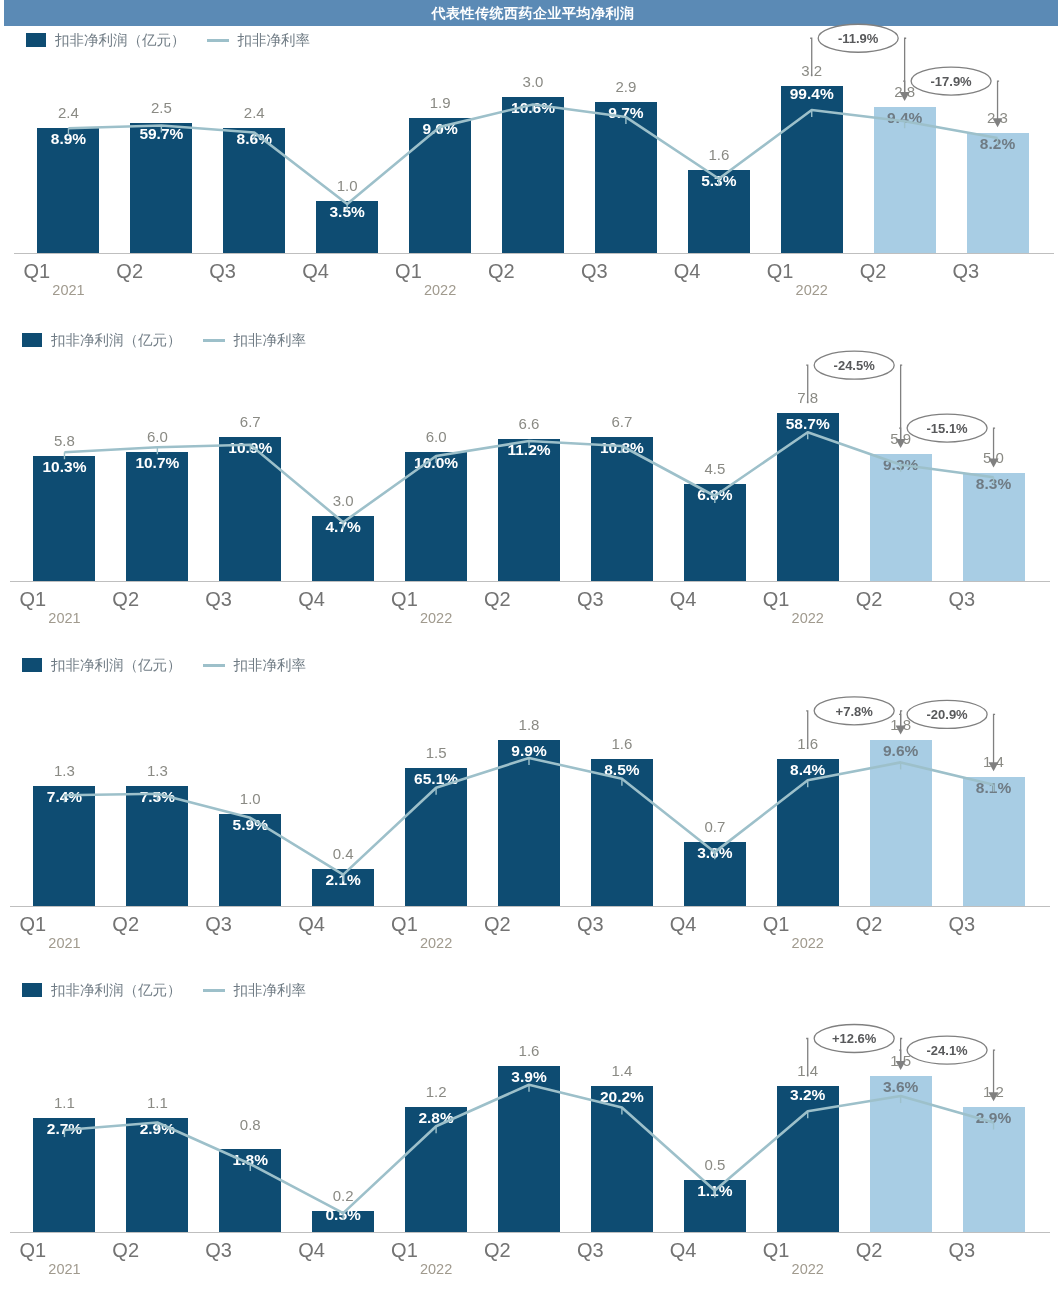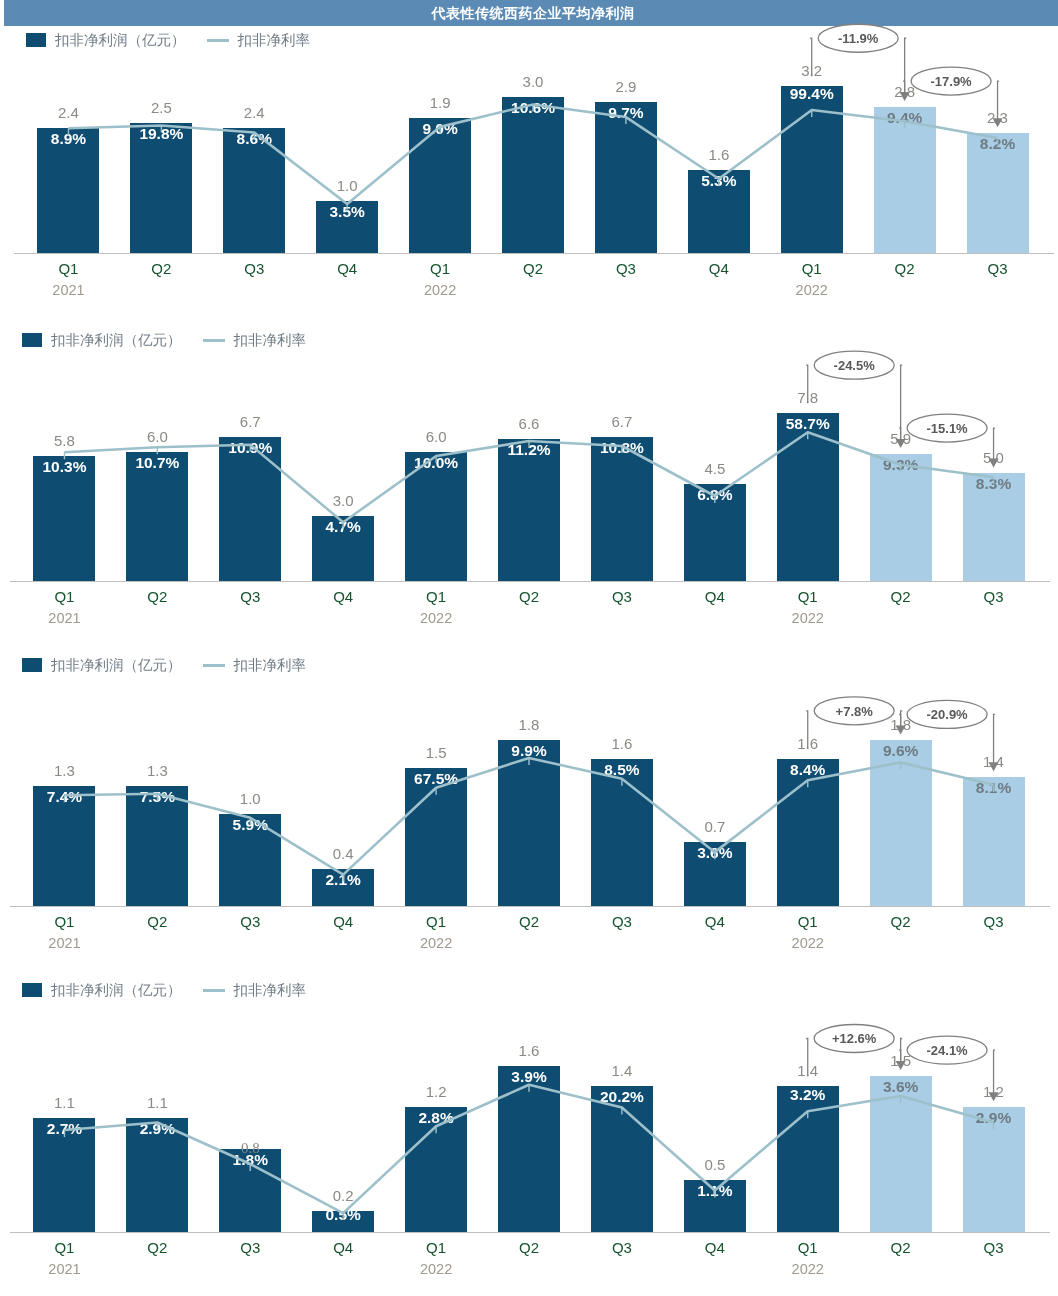--- a/index.html
+++ b/index.html
@@ -15,21 +15,21 @@
   .legend-line{display:inline-block;width:22px;height:3px;background:#9dc0ca;margin-left:12px;}
   .plot{position:relative;width:1058px;}
   .axis-line{position:absolute;left:10px;right:8px;height:1px;background:#bfbfbf;}
   .bar{position:absolute;bottom:0;}
   .bar-dark{background:#0e4c72;}
   .bar-light{background:#a8cde4;}
   .val-label{position:absolute;text-align:center;font-size:15px;color:#8a8a84;white-space:nowrap;}
   .pct-label{position:absolute;text-align:center;font-size:15.5px;font-weight:bold;white-space:nowrap;}
   .pct-on-dark{color:#ffffff;}
   .pct-on-light{color:#6f7b84;}
-  .cat-label{position:absolute;text-align:center;font-size:15px;color:#14532d;white-space:nowrap;}
+  .cat-label{position:absolute;font-size:20px;color:#737373;white-space:nowrap;}
   .year-label{position:absolute;text-align:center;font-size:14.5px;color:#a09a8e;white-space:nowrap;}
   .lineSvg{position:absolute;left:0;top:0;pointer-events:none;}
   .calloutSvg{position:absolute;left:0;top:0;pointer-events:none;}
   .callout-text{font-size:13px;font-weight:bold;fill:#58595b;font-family:"Liberation Sans","DejaVu Sans",sans-serif;}
 </style>
 </head>
 <body>
 
 <div id="root">
     <div class="panel" style="position:absolute;left:4px;top:0px;height:326px;">
@@ -41,21 +41,21 @@
       <span class="legend-text">扣非净利率</span>
     </div>
       <div class="plot" style="position:absolute;left:0;top:0;width:1058px;height:326px;">
         <div class="axis-line" style="top:253px;"></div>
         <div class="bar bar-dark" style="left:33.45454545454545px;top:127.92957746478874px;width:62px;height:125.07042253521126px;background:#0e4c72;"></div>
         <div class="val-label" style="left:19.454545454545453px;top:103.92957746478874px;width:90px;">2.4</div>
         <div class="pct-label pct-on-dark" style="left:19.454545454545453px;top:129.92957746478874px;width:90px;">8.9%</div>
         <div class="cat-label" style="left:19.454545454545453px;top:260px;width:90px;">Q1</div>
         <div class="bar bar-dark" style="left:126.36363636363637px;top:122.71830985915491px;width:62px;height:130.2816901408451px;background:#0e4c72;"></div>
         <div class="val-label" style="left:112.36363636363637px;top:98.71830985915491px;width:90px;">2.5</div>
-        <div class="pct-label pct-on-dark" style="left:112.36363636363637px;top:124.71830985915491px;width:90px;">19.8%</div>
+        <div class="pct-label pct-on-dark" style="left:112.36363636363637px;top:124.71830985915491px;width:90px;">59.7%</div>
         <div class="cat-label" style="left:112.36363636363637px;top:260px;width:90px;">Q2</div>
         <div class="bar bar-dark" style="left:219.27272727272725px;top:127.92957746478874px;width:62px;height:125.07042253521126px;background:#0e4c72;"></div>
         <div class="val-label" style="left:205.27272727272725px;top:103.92957746478874px;width:90px;">2.4</div>
         <div class="pct-label pct-on-dark" style="left:205.27272727272725px;top:129.92957746478874px;width:90px;">8.6%</div>
         <div class="cat-label" style="left:205.27272727272725px;top:260px;width:90px;">Q3</div>
         <div class="bar bar-dark" style="left:312.1818181818182px;top:200.88732394366195px;width:62px;height:52.112676056338046px;background:#0e4c72;"></div>
         <div class="val-label" style="left:298.1818181818182px;top:176.88732394366195px;width:90px;">1.0</div>
         <div class="pct-label pct-on-dark" style="left:298.1818181818182px;top:202.88732394366195px;width:90px;">3.5%</div>
         <div class="cat-label" style="left:298.1818181818182px;top:260px;width:90px;">Q4</div>
         <div class="bar bar-dark" style="left:405.09090909090907px;top:117.50704225352112px;width:62px;height:135.49295774647888px;background:#0e4c72;"></div>
@@ -229,21 +229,21 @@
         <div class="bar bar-dark" style="left:219.27272727272725px;top:163px;width:62px;height:92px;background:#0e4c72;"></div>
         <div class="val-label" style="left:205.27272727272725px;top:139px;width:90px;">1.0</div>
         <div class="pct-label pct-on-dark" style="left:205.27272727272725px;top:165px;width:90px;">5.9%</div>
         <div class="cat-label" style="left:205.27272727272725px;top:262px;width:90px;">Q3</div>
         <div class="bar bar-dark" style="left:312.1818181818182px;top:218.20000000000005px;width:62px;height:36.799999999999955px;background:#0e4c72;"></div>
         <div class="val-label" style="left:298.1818181818182px;top:194.20000000000005px;width:90px;">0.4</div>
         <div class="pct-label pct-on-dark" style="left:298.1818181818182px;top:220.20000000000005px;width:90px;">2.1%</div>
         <div class="cat-label" style="left:298.1818181818182px;top:262px;width:90px;">Q4</div>
         <div class="bar bar-dark" style="left:405.09090909090907px;top:117px;width:62px;height:138px;background:#0e4c72;"></div>
         <div class="val-label" style="left:391.09090909090907px;top:93px;width:90px;">1.5</div>
-        <div class="pct-label pct-on-dark" style="left:391.09090909090907px;top:119px;width:90px;">67.5%</div>
+        <div class="pct-label pct-on-dark" style="left:391.09090909090907px;top:119px;width:90px;">65.1%</div>
         <div class="cat-label" style="left:391.09090909090907px;top:262px;width:90px;">Q1</div>
         <div class="bar bar-dark" style="left:498px;top:89.39999999999998px;width:62px;height:165.60000000000002px;background:#0e4c72;"></div>
         <div class="val-label" style="left:484px;top:65.39999999999998px;width:90px;">1.8</div>
         <div class="pct-label pct-on-dark" style="left:484px;top:91.39999999999998px;width:90px;">9.9%</div>
         <div class="cat-label" style="left:484px;top:262px;width:90px;">Q2</div>
         <div class="bar bar-dark" style="left:590.909090909091px;top:107.79999999999995px;width:62px;height:147.20000000000005px;background:#0e4c72;"></div>
         <div class="val-label" style="left:576.909090909091px;top:83.79999999999995px;width:90px;">1.6</div>
         <div class="pct-label pct-on-dark" style="left:576.909090909091px;top:109.79999999999995px;width:90px;">8.5%</div>
         <div class="cat-label" style="left:576.909090909091px;top:262px;width:90px;">Q3</div>
         <div class="bar bar-dark" style="left:683.8181818181819px;top:190.60000000000002px;width:62px;height:64.39999999999998px;background:#0e4c72;"></div>
@@ -308,21 +308,21 @@
         <div class="axis-line" style="top:256px;"></div>
         <div class="bar bar-dark" style="left:33.45454545454545px;top:141.67415730337075px;width:62px;height:114.32584269662925px;background:#0e4c72;"></div>
         <div class="val-label" style="left:19.454545454545453px;top:117.67415730337075px;width:90px;">1.1</div>
         <div class="pct-label pct-on-dark" style="left:19.454545454545453px;top:143.67415730337075px;width:90px;">2.7%</div>
         <div class="cat-label" style="left:19.454545454545453px;top:263px;width:90px;">Q1</div>
         <div class="bar bar-dark" style="left:126.36363636363637px;top:141.67415730337075px;width:62px;height:114.32584269662925px;background:#0e4c72;"></div>
         <div class="val-label" style="left:112.36363636363637px;top:117.67415730337075px;width:90px;">1.1</div>
         <div class="pct-label pct-on-dark" style="left:112.36363636363637px;top:143.67415730337075px;width:90px;">2.9%</div>
         <div class="cat-label" style="left:112.36363636363637px;top:263px;width:90px;">Q2</div>
         <div class="bar bar-dark" style="left:219.27272727272725px;top:172.85393258426961px;width:62px;height:83.14606741573039px;background:#0e4c72;"></div>
-        <div class="val-label" style="left:205.27272727272725px;top:164px;width:90px;font-family:Liberation Serif, serif;">0.8</div>
+        <div class="val-label" style="left:205.27272727272725px;top:140px;width:90px;">0.8</div>
         <div class="pct-label pct-on-dark" style="left:205.27272727272725px;top:174.85393258426961px;width:90px;">1.8%</div>
         <div class="cat-label" style="left:205.27272727272725px;top:263px;width:90px;">Q3</div>
         <div class="bar bar-dark" style="left:312.1818181818182px;top:235.21348314606735px;width:62px;height:20.786516853932653px;background:#0e4c72;"></div>
         <div class="val-label" style="left:298.1818181818182px;top:211.21348314606735px;width:90px;">0.2</div>
         <div class="pct-label pct-on-dark" style="left:298.1818181818182px;top:230px;width:90px;">0.5%</div>
         <div class="cat-label" style="left:298.1818181818182px;top:263px;width:90px;">Q4</div>
         <div class="bar bar-dark" style="left:405.09090909090907px;top:131.28089887640454px;width:62px;height:124.71910112359546px;background:#0e4c72;"></div>
         <div class="val-label" style="left:391.09090909090907px;top:107.28089887640454px;width:90px;">1.2</div>
         <div class="pct-label pct-on-dark" style="left:391.09090909090907px;top:133.28089887640454px;width:90px;">2.8%</div>
         <div class="cat-label" style="left:391.09090909090907px;top:263px;width:90px;">Q1</div>

